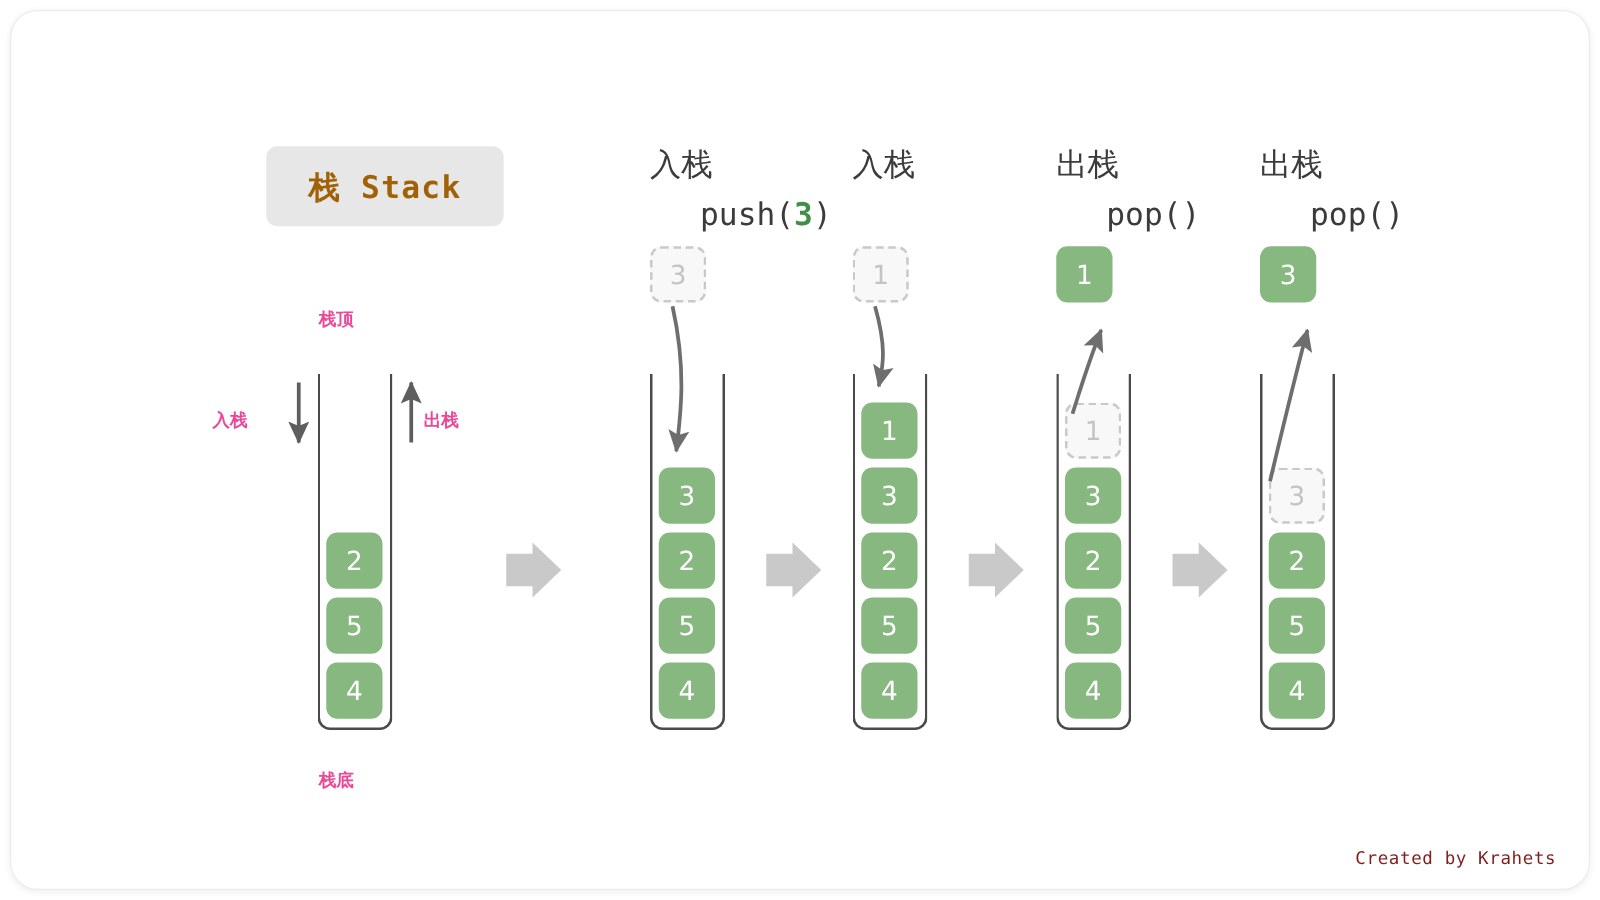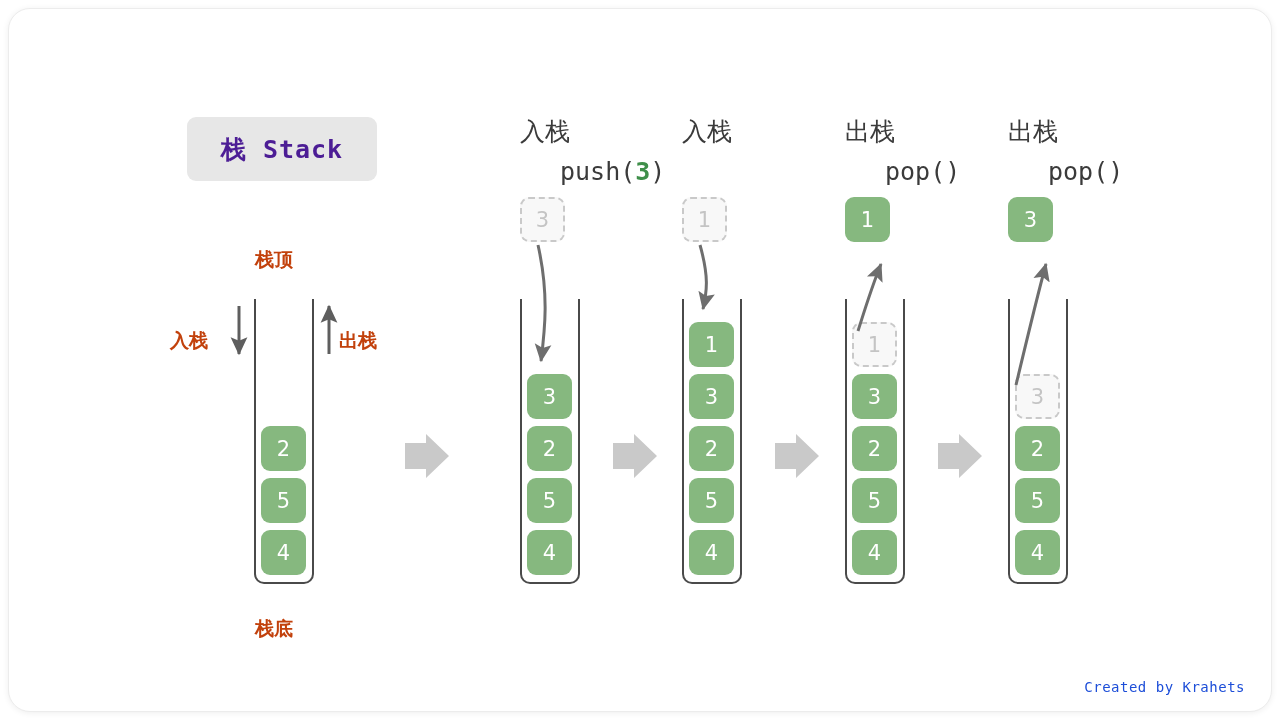--- a/index.html
+++ b/index.html
@@ -37,22 +37,23 @@
   .badge {
     position: absolute;
     background: #e7e7e7;
     border-radius: 9px;
     display: flex;
     align-items: center;
     justify-content: center;
     font-family: "DejaVu Sans Mono", "Liberation Mono", monospace;
     font-weight: bold;
     font-size: 25px;
-    color: #4c1d95;
+    color: #a16207;
     letter-spacing: 1px;
+    margin-left: 26px;
   }
 
   
   .colhead {
     position: absolute;
     color: #3b3b3b;
     line-height: 40px;
     white-space: nowrap;
   }
   .colhead .cn {
@@ -107,32 +108,32 @@
     background: #f8f8f8;
     color: #c4c4c4;
     border: 2px dashed #c9c9c9;
   }
 
   
   .label {
     position: absolute;
     font-family: "DejaVu Sans", "Liberation Sans", sans-serif;
     font-weight: bold;
-    font-size: 19px;
-    color: #c2410c;
+    font-size: 14px;
+    color: #ec4899;
     white-space: nowrap;
   }
 
   .footer {
     position: absolute;
     right: 28px;
     bottom: 18px;
     font-family: "DejaVu Sans Mono", "Liberation Mono", monospace;
     font-size: 14px;
-    color: #1d4ed8;
+    color: #7f1d1d;
     letter-spacing: 0.5px;
   }
 
   svg.overlay {
     position: absolute;
     left: 0; top: 0;
     width: 1264px;
     height: 704px;
     pointer-events: none;
   }

